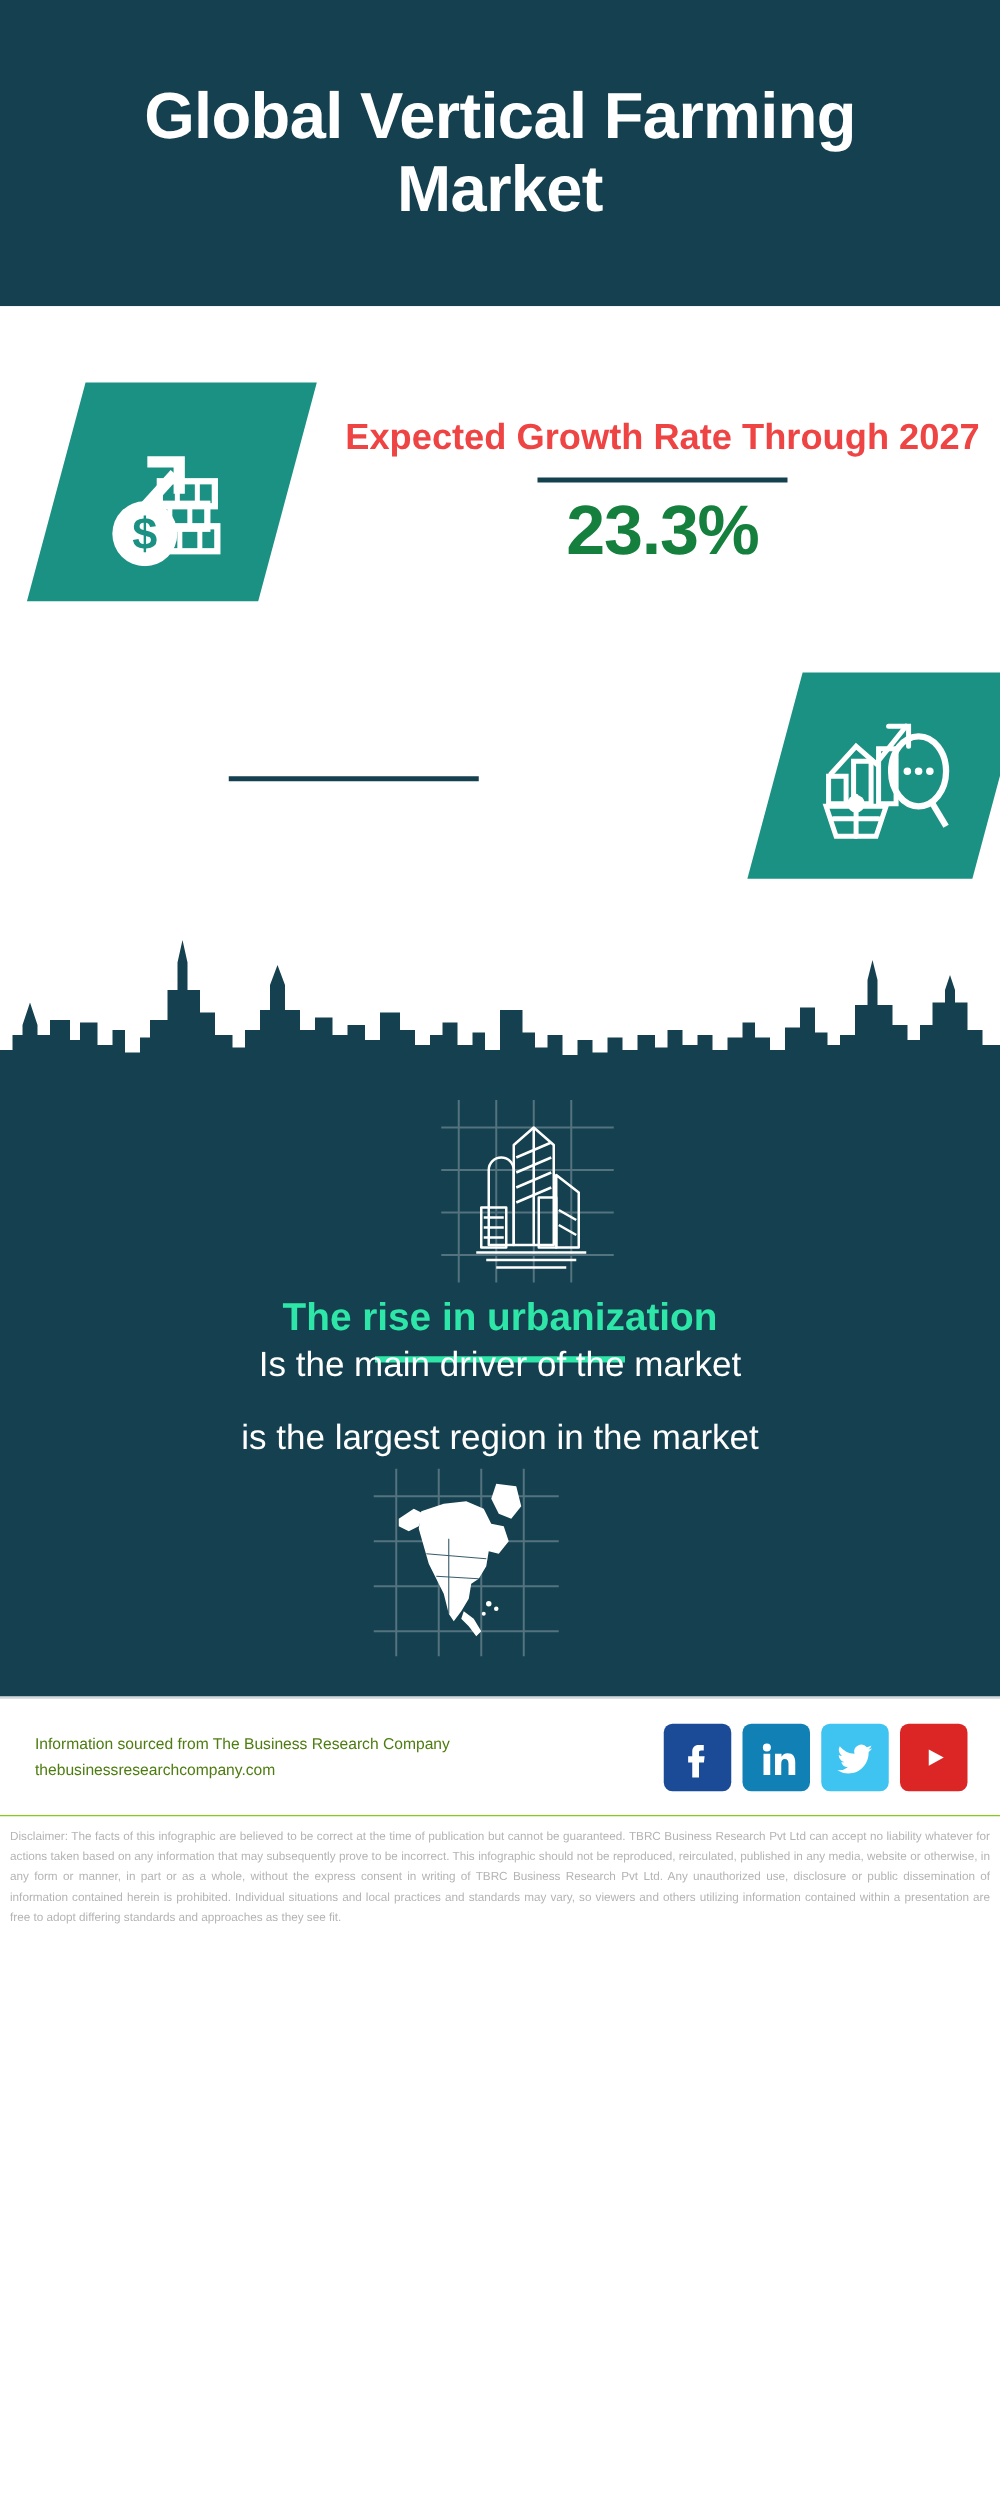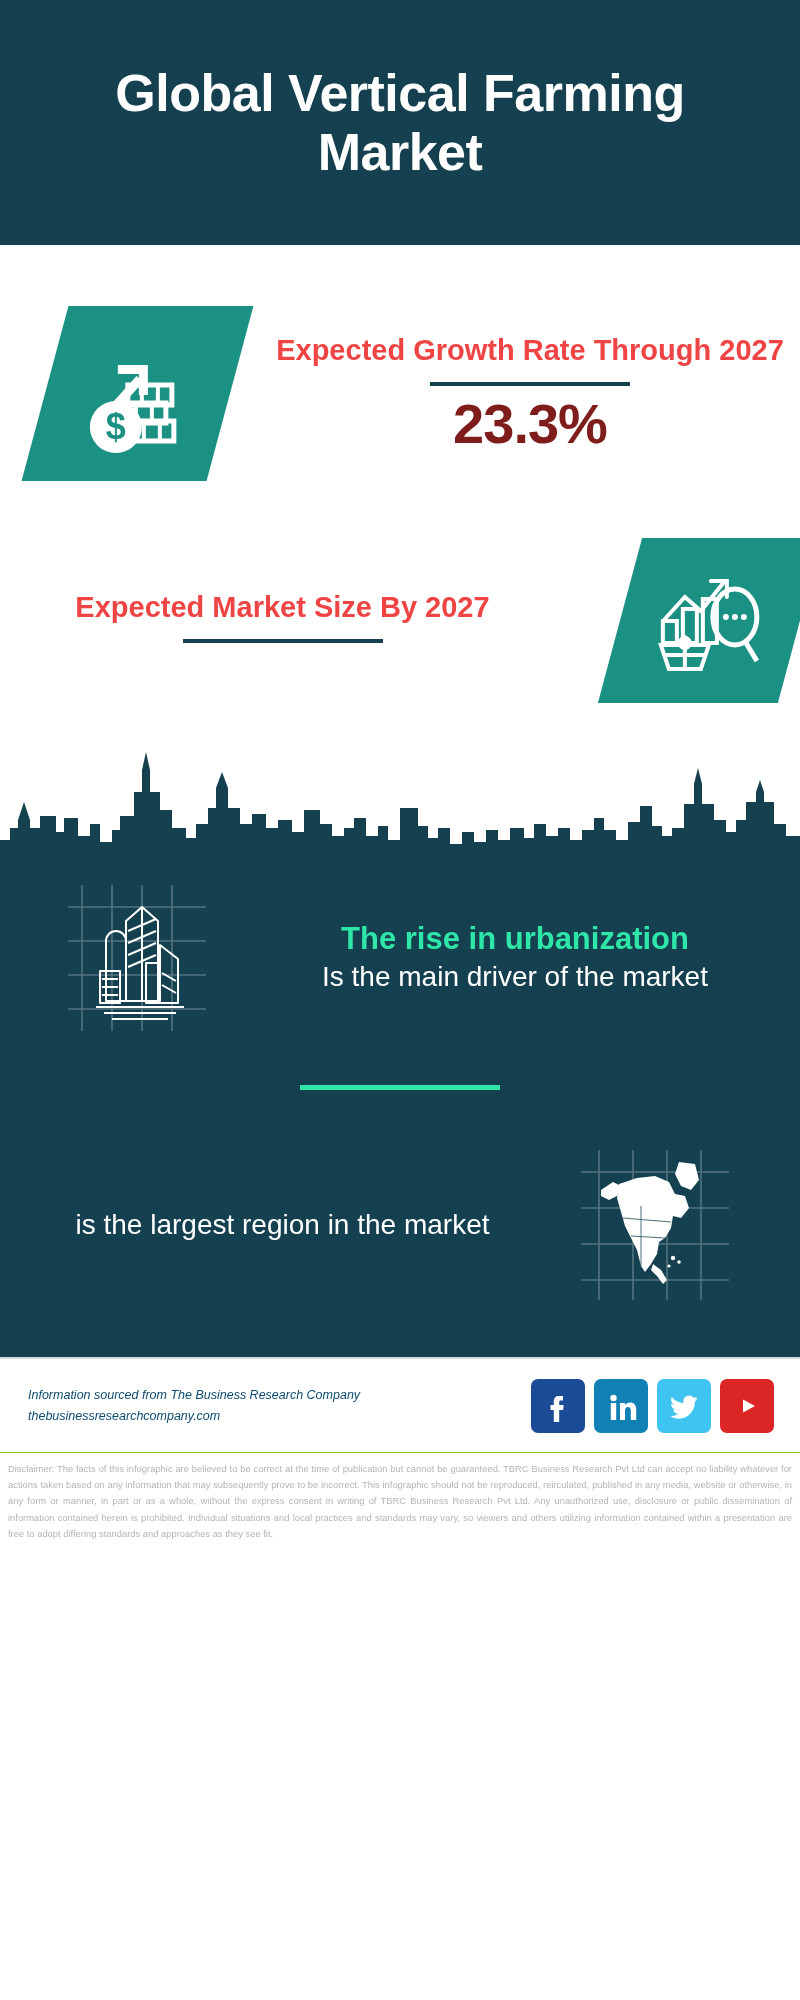--- a/index.html
+++ b/index.html
@@ -54,38 +54,38 @@
     color:#ef4444;
     font-size:29px;
     font-weight:bold;
     line-height:1.25;
   }
   .stat-rule {
     width:200px; height:4px; background:#14404f;
     margin:13px auto 9px auto;
   }
   .stat-value {
-    color:#7f1d1d;
+    color:#15803d;
     font-size:56px;
     font-weight:bold;
     line-height:1.05;
     letter-spacing:-1px;
   }
 
   
   .skyline { display:block; width:800px; height:130px; margin-top:4px; }
 
   
   .dark {
     background:#14404f;
     padding:0 0 40px 0;
     position:relative;
     margin-top:-2px;
   }
-  .dark-row { display:flex; align-items:center; width:800px; }
+  .dark-row { display:flex; align-items:center; width:800px;flex-direction:column; }
   .dark-row.urban { padding:10px 0 0 0; height:185px; }
   .dark-row.region { padding:0; height:185px; }
 
   .icon-box { flex:none; display:flex; align-items:center; justify-content:center; }
   .icon-urban  { width:180px; height:165px; margin-left:50px; }
   .icon-region { width:180px; height:165px; margin-right:55px; }
 
   .dark-text { flex:1; text-align:center; padding:0 20px; }
   .dark-head {
     color:#2ee6a8;
@@ -108,24 +108,23 @@
   
   .footer {
     background:#fff;
     height:95px;
     display:flex; align-items:center;
     padding:0 26px 0 28px;
     border-top:2px solid #cfd8da;
   }
   .footer-text { flex:1; }
   .footer-line {
-    color:#0c4a6e;
+    color:#4d7c0f;
     font-size:12.5px;
     line-height:1.65;
-    font-style:italic;
   }
   .socials { display:flex; gap:9px; align-items:center; }
   .social {
     width:54px; height:54px; border-radius:7px;
     display:flex; align-items:center; justify-content:center;
   }
   .s-fb { background:#1b4a96; }
   .s-li { background:#1180b5; }
   .s-tw { background:#3fc3f0; }
   .s-yt { background:#dc2626; }
@@ -179,21 +178,20 @@
       </div>
       <div class="stat-text right">
         <div class="stat-label">Expected Growth Rate Through 2027</div>
         <div class="stat-rule"></div>
         <div class="stat-value">23.3%</div>
       </div>
     </div>
 
     <div class="stat-row row2">
       <div class="stat-text left">
-        <div class="stat-label">Expected Market Size By 2027</div>
         <div class="stat-rule"></div>
       </div>
       <div class="para-badge badge2">
         <svg width="118" height="112" viewBox="0 0 118 112" aria-hidden="true">
           <g fill="none" stroke="#fff" stroke-width="4" stroke-linecap="round">
 
             <polyline points="14,54 34,32 50,46 74,16"></polyline>
             <polyline points="60,16 76,16 76,32"></polyline>
 
             <rect x="12" y="56" width="14" height="22"></rect>

